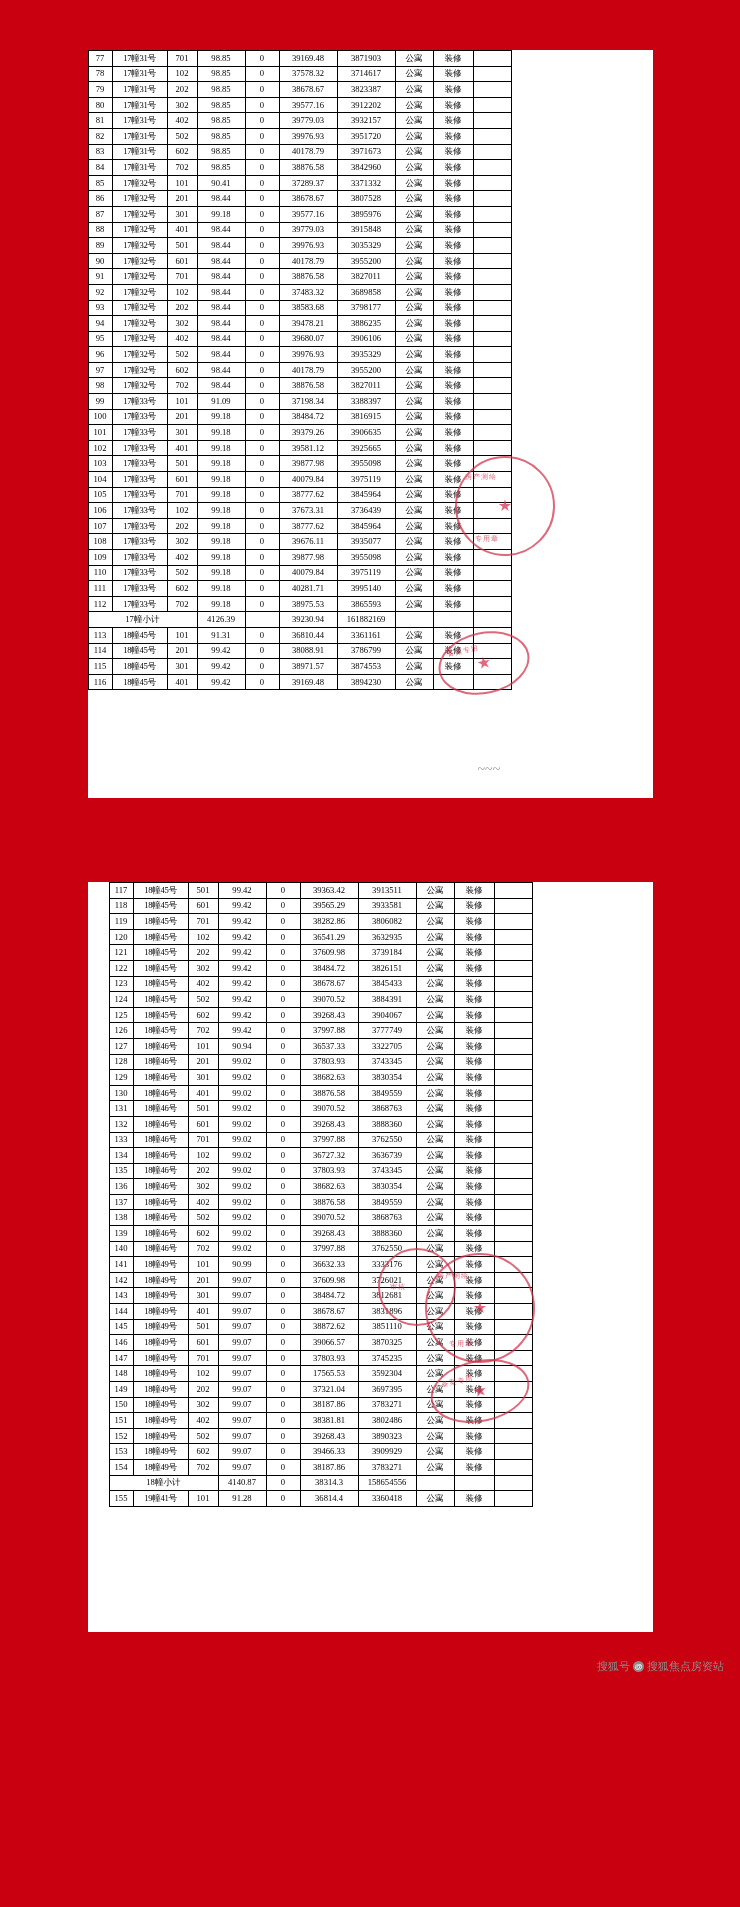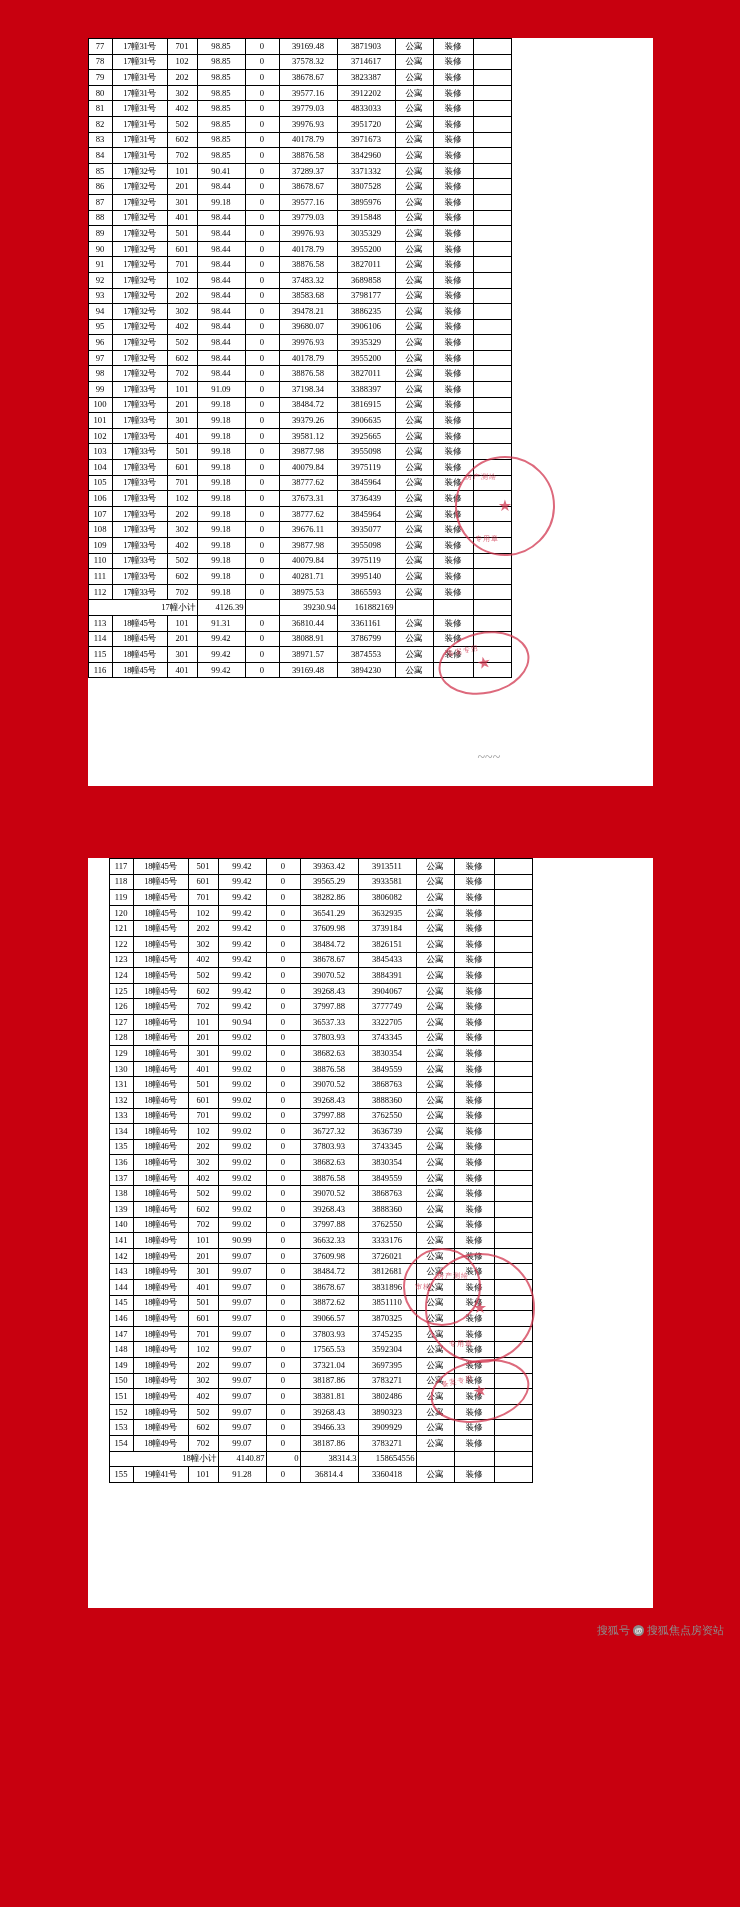--- a/index.html
+++ b/index.html
@@ -7,21 +7,21 @@
   body {
     width: 740px;
     background: #c8000f;
     font-family: "Liberation Serif", serif;
   }
   .page-wrap { position: relative; width: 740px; }
 
   .doc-page {
     position: relative;
     background: #ffffff;
-    margin: 4px auto;
+    margin: 16px auto;
     width: 565px;
     overflow: hidden;
   }
   .page-one { height: 748px; }
   .page-two { height: 750px; margin-top: 34px; padding-left: 21px; }
 
   .band {
     width: 740px;
     height: 34px;
     background: #c8000f;
@@ -51,21 +51,21 @@
   td.c-idx { width: 24px; }
   td.c-bld { width: 55px; text-align: left; padding-left: 1px; letter-spacing: -0.3px; }
   td.c-room { width: 30px; }
   td.c-area { width: 48px; }
   td.c-zero { width: 34px; }
   td.c-p1 { width: 58px; }
   td.c-p2 { width: 58px; }
   td.c-use { width: 38px; }
   td.c-deco { width: 40px; }
   td.c-last { width: 38px; }
-  tr.subtotal td { font-weight: normal; text-align: right; }
+  tr.subtotal td { font-weight: normal; }
   td.sub-label { text-align: center; }
 
   
   .stamp {
     position: absolute;
     z-index: 5;
     pointer-events: none;
     opacity: .72;
   }
   .stamp-round {
@@ -88,21 +88,21 @@
   .stamp-oval {
     border-radius: 50%;
     border: 2px solid #d0304a;
     transform: rotate(-12deg);
   }
 
   .s1a { left: 455px; top: 456px; width: 100px; height: 100px; }
   .s1b { left: 438px; top: 632px; width: 92px; height: 62px; }
   .s2a { left: 425px; top: 1253px; width: 110px; height: 110px; }
   .s2b { left: 430px; top: 1360px; width: 100px; height: 62px; }
-  .s2c { left: 403px; top: 1248px; width: 78px; height: 78px; }
+  .s2c { left: 378px; top: 1248px; width: 78px; height: 78px; }
 
   .squiggle {
     position: absolute;
     z-index: 4;
     color: #9a9a9a;
     font-size: 14px;
     font-family: "Liberation Serif", serif;
   }
 
   .footer-credit {
@@ -186,21 +186,21 @@
             <td class="c-deco">装修</td>
             <td class="c-last"></td>
           </tr>
           <tr>
             <td class="c-idx">81</td>
             <td class="c-bld">17幢31号</td>
             <td class="c-room">402</td>
             <td class="c-area">98.85</td>
             <td class="c-zero">0</td>
             <td class="c-p1">39779.03</td>
-            <td class="c-p2">4833033</td>
+            <td class="c-p2">3932157</td>
             <td class="c-use">公寓</td>
             <td class="c-deco">装修</td>
             <td class="c-last"></td>
           </tr>
           <tr>
             <td class="c-idx">82</td>
             <td class="c-bld">17幢31号</td>
             <td class="c-room">502</td>
             <td class="c-area">98.85</td>
             <td class="c-zero">0</td>

